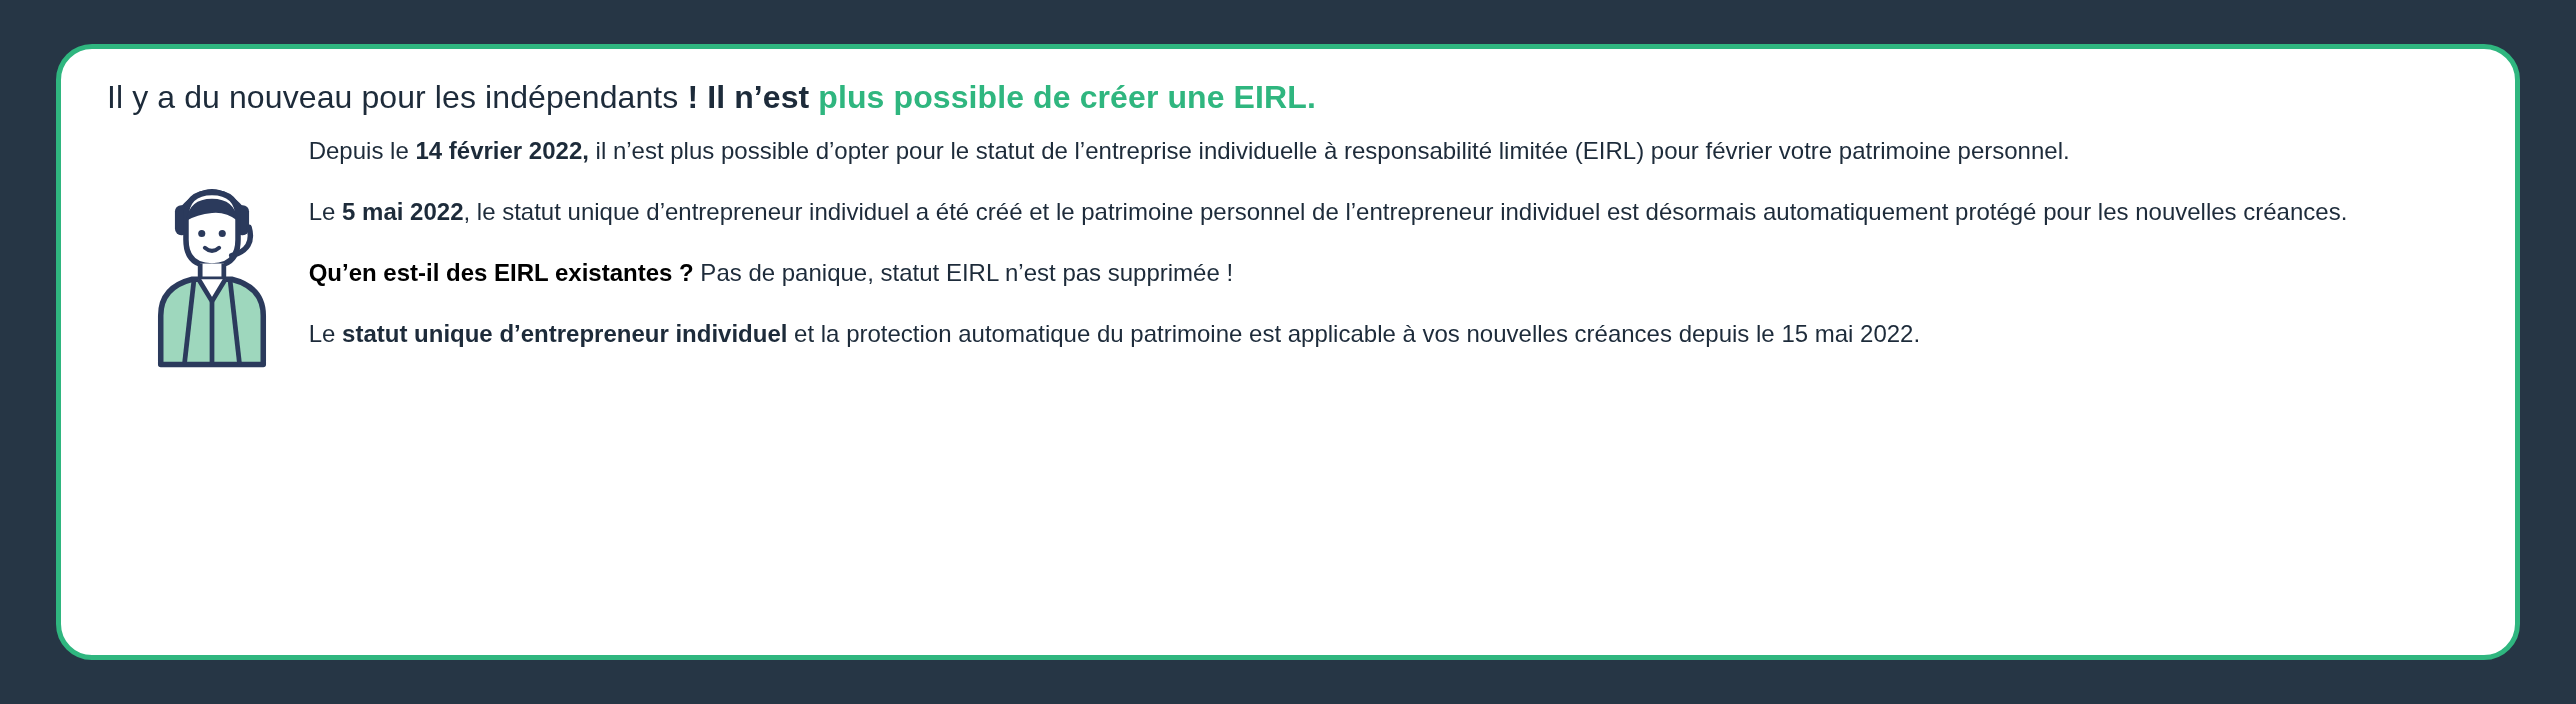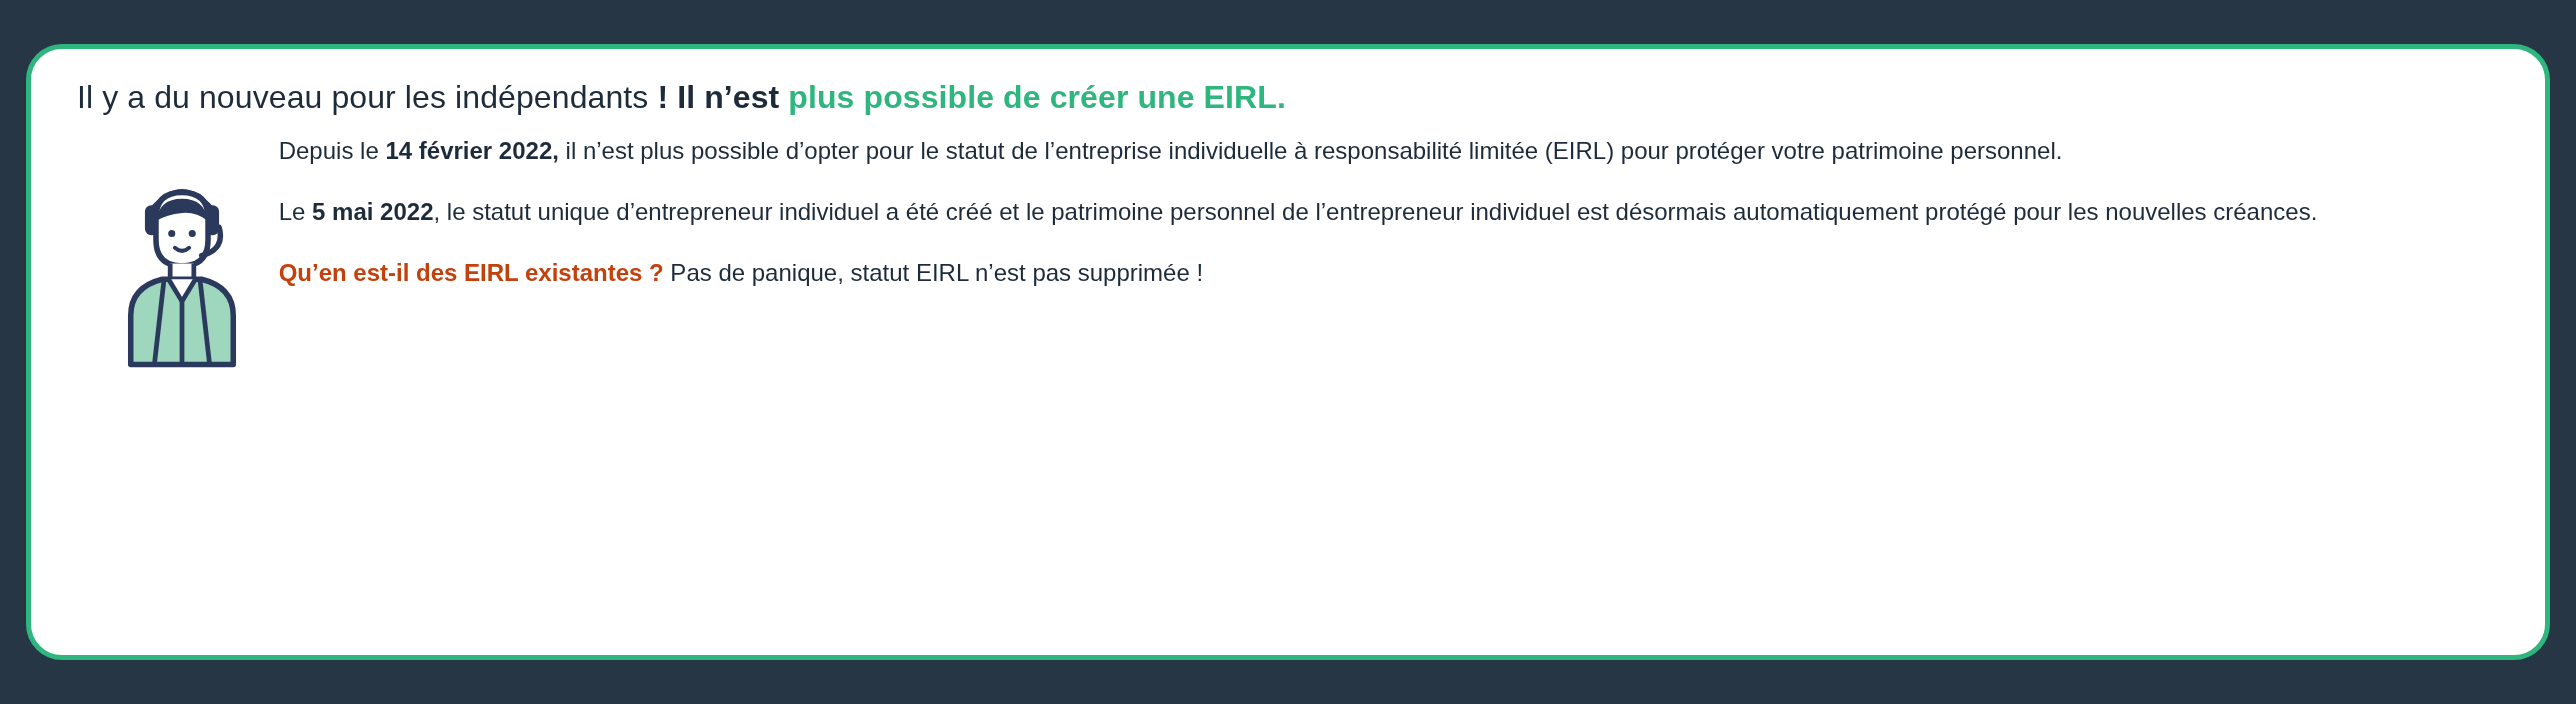--- a/index.html
+++ b/index.html
@@ -13,21 +13,21 @@
     font-family: "Liberation Sans", sans-serif;
     overflow: hidden;
   }
 
   .page {
     position: relative;
     width: 2576px;
     height: 704px;
     background: #263645;
     box-sizing: border-box;
-    padding: 44px 26px;
+    padding: 44px 56px;
   }
 
   .callout-card {
     position: relative;
     width: 100%;
     height: 100%;
     background: #ffffff;
     border: 5.5px solid #2fb67f;
     border-radius: 36px;
     box-sizing: border-box;
@@ -83,21 +83,21 @@
     color: #1d2b3a;
     font-weight: 400;
   }
   p.para:last-child {
     margin-bottom: 0;
   }
   .b {
     font-weight: bold;
   }
   .q-label {
-    color: #c2410c;
+    color: #000000;
     font-weight: bold;
   }
   .tight {
     margin-bottom: 3.2px;
   }
   .tight2 {
     margin-bottom: 3.2px;
   }
 </style>
 </head>
@@ -135,25 +135,26 @@
           <path d="M78 150 L95 178 L112 150" fill="#ffffff" stroke="#2b3a5c" stroke-width="6" stroke-linejoin="round"></path>
           <path d="M95 178 L95 258" fill="none" stroke="#2b3a5c" stroke-width="6"></path>
 
           <path d="M72 152 L60 258" fill="none" stroke="#2b3a5c" stroke-width="6"></path>
           <path d="M118 152 L130 258" fill="none" stroke="#2b3a5c" stroke-width="6"></path>
         </svg>
       </div>
 
       <div class="text-col">
 
-        <p class="para"><span>Depuis le </span><span class="b">14 février 2022,</span><span> il n’est plus possible d’opter pour le statut de l’entreprise individuelle à responsabilité limitée (EIRL) pour protéger votre patrimoine personnel.</span></p>
+        <p class="para"><span>Depuis le </span><span class="b">14 février 2022,</span><span> il n’est plus possible d’opter pour le statut de l’entreprise individuelle à responsabilité limitée (EIRL) pour février votre patrimoine personnel.</span></p>
 
         <p class="para"><span>Le </span><span class="b">5 mai 2022</span><span>, le statut unique d’entrepreneur individuel a été créé et le patrimoine personnel de l’entrepreneur individuel est désormais automatiquement protégé pour les nouvelles créances.</span></p>
 
         <p class="para tight"><span class="q-label">Qu’en est-il des EIRL existantes ?</span><span>  Pas de panique, statut EIRL n’est pas supprimée !</span></p>
 
 
+        <p class="para"><span>Le </span><span class="b">statut unique d’entrepreneur individuel</span><span> et la protection automatique du patrimoine est applicable à vos nouvelles créances depuis le 15 mai 2022.</span></p>
 
       </div>
     </div>
   </div>
 </div>
 
 
 </body></html>

